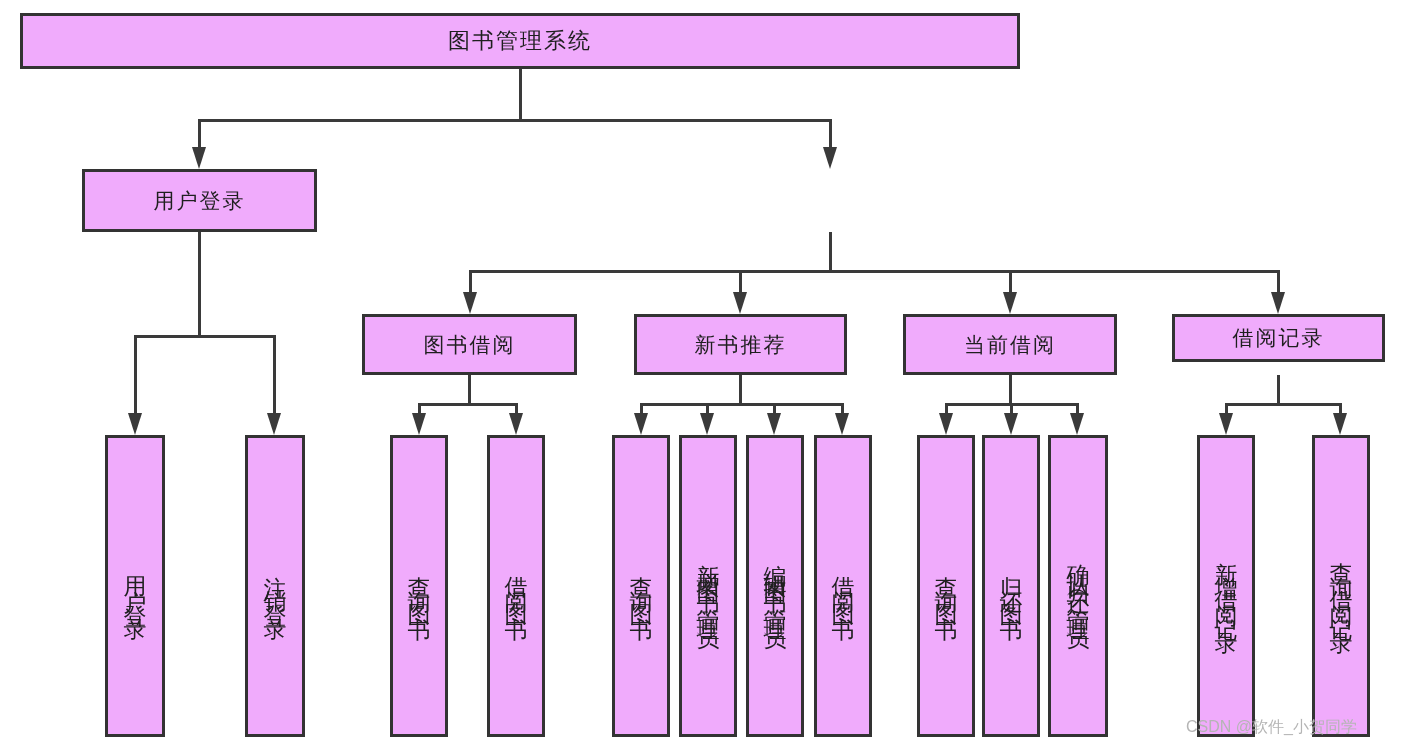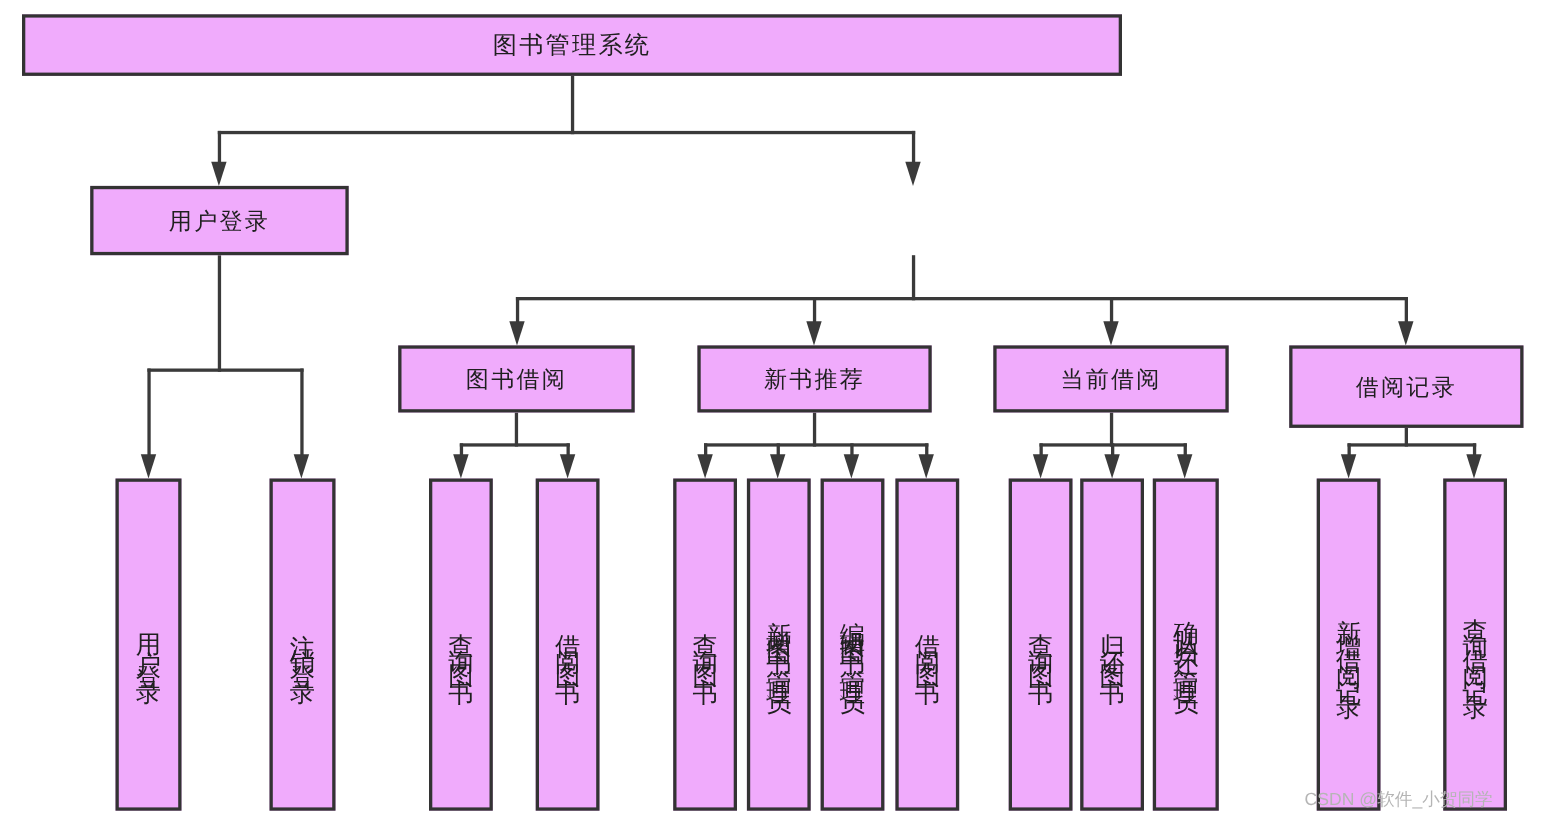--- a/index.html
+++ b/index.html
@@ -110,21 +110,21 @@
 
   <div class="box hnode" style="left:362px;top:314px;width:215px;height:61px">
     <span>图书借阅</span>
   </div>
   <div class="box hnode" style="left:634px;top:314px;width:213px;height:61px">
     <span>新书推荐</span>
   </div>
   <div class="box hnode" style="left:903px;top:314px;width:214px;height:61px">
     <span>当前借阅</span>
   </div>
-  <div class="box hnode" style="left:1172px;top:314px;width:213px;height:75px">
+  <div class="box hnode" style="left:1172px;top:314px;width:213px;height:48px">
     <span>借阅记录</span>
   </div>
 
   <div class="box vnode" style="left:105px;top:435px;width:60px;height:302px">
     <span>用户登录</span>
   </div>
   <div class="box vnode" style="left:245px;top:435px;width:60px;height:302px">
     <span>注销登录</span>
   </div>
 

